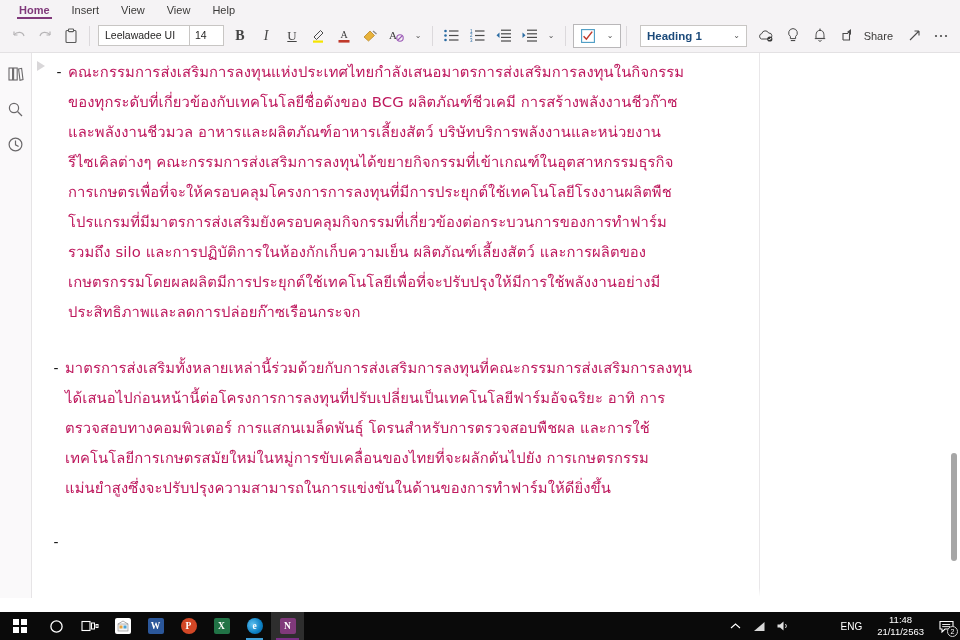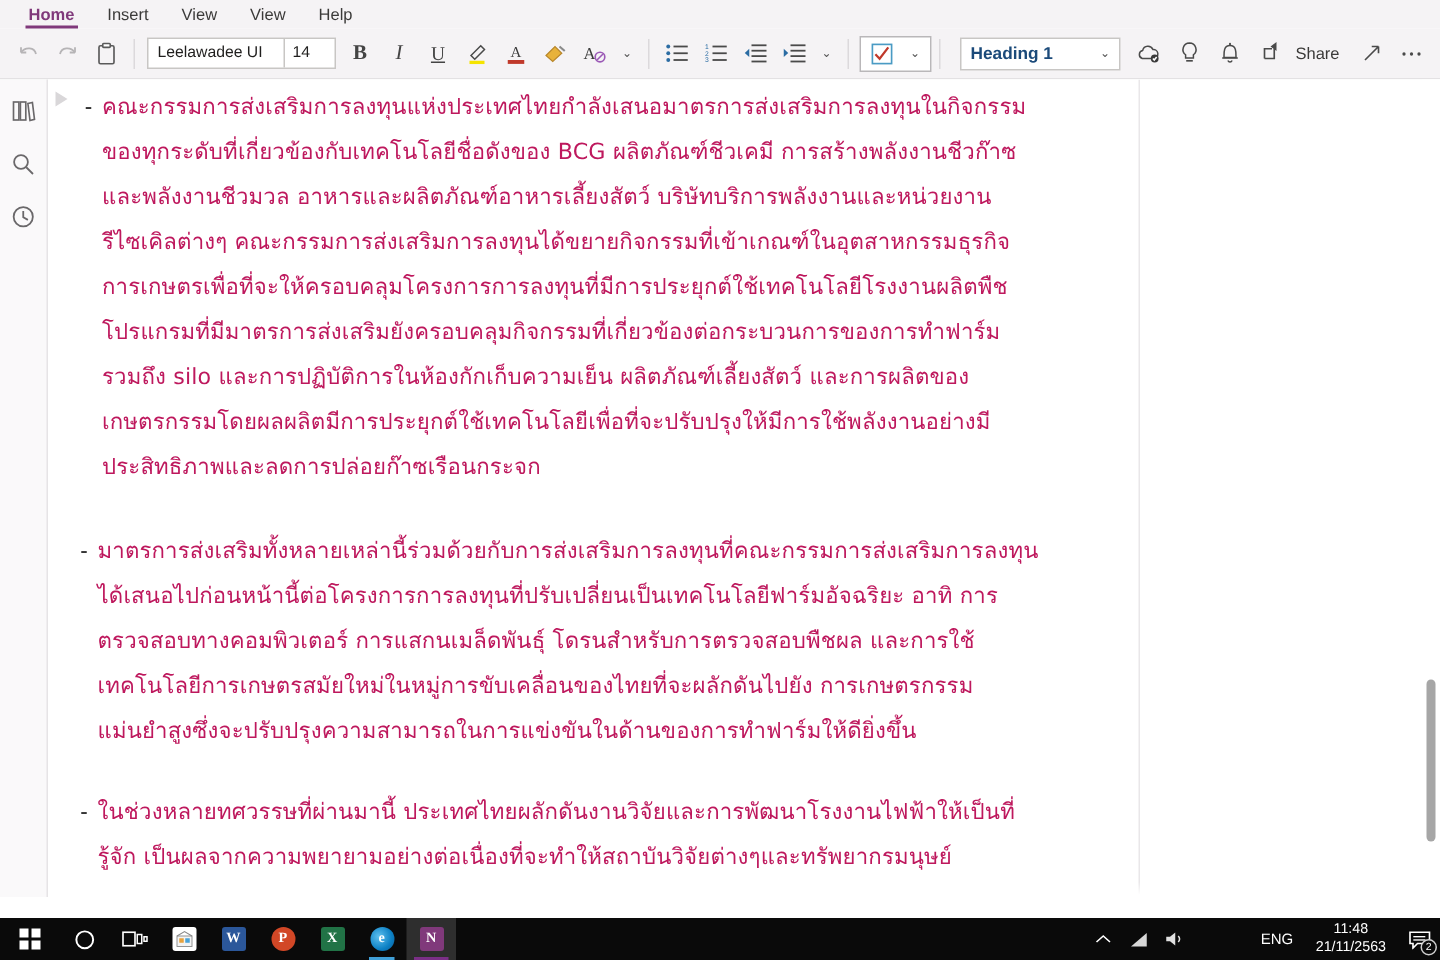--- a/index.html
+++ b/index.html
@@ -459,21 +459,20 @@
             <div class="ptext">คณะกรรมการส่งเสริมการลงทุนแห่งประเทศไทยกำลังเสนอมาตรการส่งเสริมการลงทุนในกิจกรรมของทุกระดับที่เกี่ยวข้องกับเทคโนโลยีชื่อดังของ BCG ผลิตภัณฑ์ชีวเคมี การสร้างพลังงานชีวก๊าซ และพลังงานชีวมวล อาหารและผลิตภัณฑ์อาหารเลี้ยงสัตว์ บริษัทบริการพลังงานและหน่วยงานรีไซเคิลต่างๆ คณะกรรมการส่งเสริมการลงทุนได้ขยายกิจกรรมที่เข้าเกณฑ์ในอุตสาหกรรมธุรกิจการเกษตรเพื่อที่จะให้ครอบคลุมโครงการการลงทุนที่มีการประยุกต์ใช้เทคโนโลยีโรงงานผลิตพืชโปรแกรมที่มีมาตรการส่งเสริมยังครอบคลุมกิจกรรมที่เกี่ยวข้องต่อกระบวนการของการทำฟาร์มรวมถึง silo และการปฏิบัติการในห้องกักเก็บความเย็น ผลิตภัณฑ์เลี้ยงสัตว์ และการผลิตของเกษตรกรรมโดยผลผลิตมีการประยุกต์ใช้เทคโนโลยีเพื่อที่จะปรับปรุงให้มีการใช้พลังงานอย่างมีประสิทธิภาพและลดการปล่อยก๊าซเรือนกระจก</div>
           </div>
 
           <div class="para p2">
             <div class="dash">-</div>
             <div class="ptext">มาตรการส่งเสริมทั้งหลายเหล่านี้ร่วมด้วยกับการส่งเสริมการลงทุนที่คณะกรรมการส่งเสริมการลงทุนได้เสนอไปก่อนหน้านี้ต่อโครงการการลงทุนที่ปรับเปลี่ยนเป็นเทคโนโลยีฟาร์มอัจฉริยะ อาทิ การตรวจสอบทางคอมพิวเตอร์ การแสกนเมล็ดพันธุ์ โดรนสำหรับการตรวจสอบพืชผล และการใช้เทคโนโลยีการเกษตรสมัยใหม่ในหมู่การขับเคลื่อนของไทยที่จะผลักดันไปยัง การเกษตรกรรมแม่นยำสูงซึ่งจะปรับปรุงความสามารถในการแข่งขันในด้านของการทำฟาร์มให้ดียิ่งขึ้น</div>
           </div>
 
           <div class="para p3">
             <div class="dash">-</div>
-            <div class="ptext">ในช่วงหลายทศวรรษที่ผ่านมานี้ ประเทศไทยผลักดันงานวิจัยและการพัฒนาโรงงานไฟฟ้าให้เป็นที่รู้จัก เป็นผลจากความพยายามอย่างต่อเนื่องที่จะทำให้สถาบันวิจัยต่างๆและทรัพยากรมนุษย์</div>
           </div>
 
         </div>
 
         <div class="fade-bottom"></div>
       </div>
 
       <div class="vscroll">
         <div class="vthumb"></div>
       </div>

